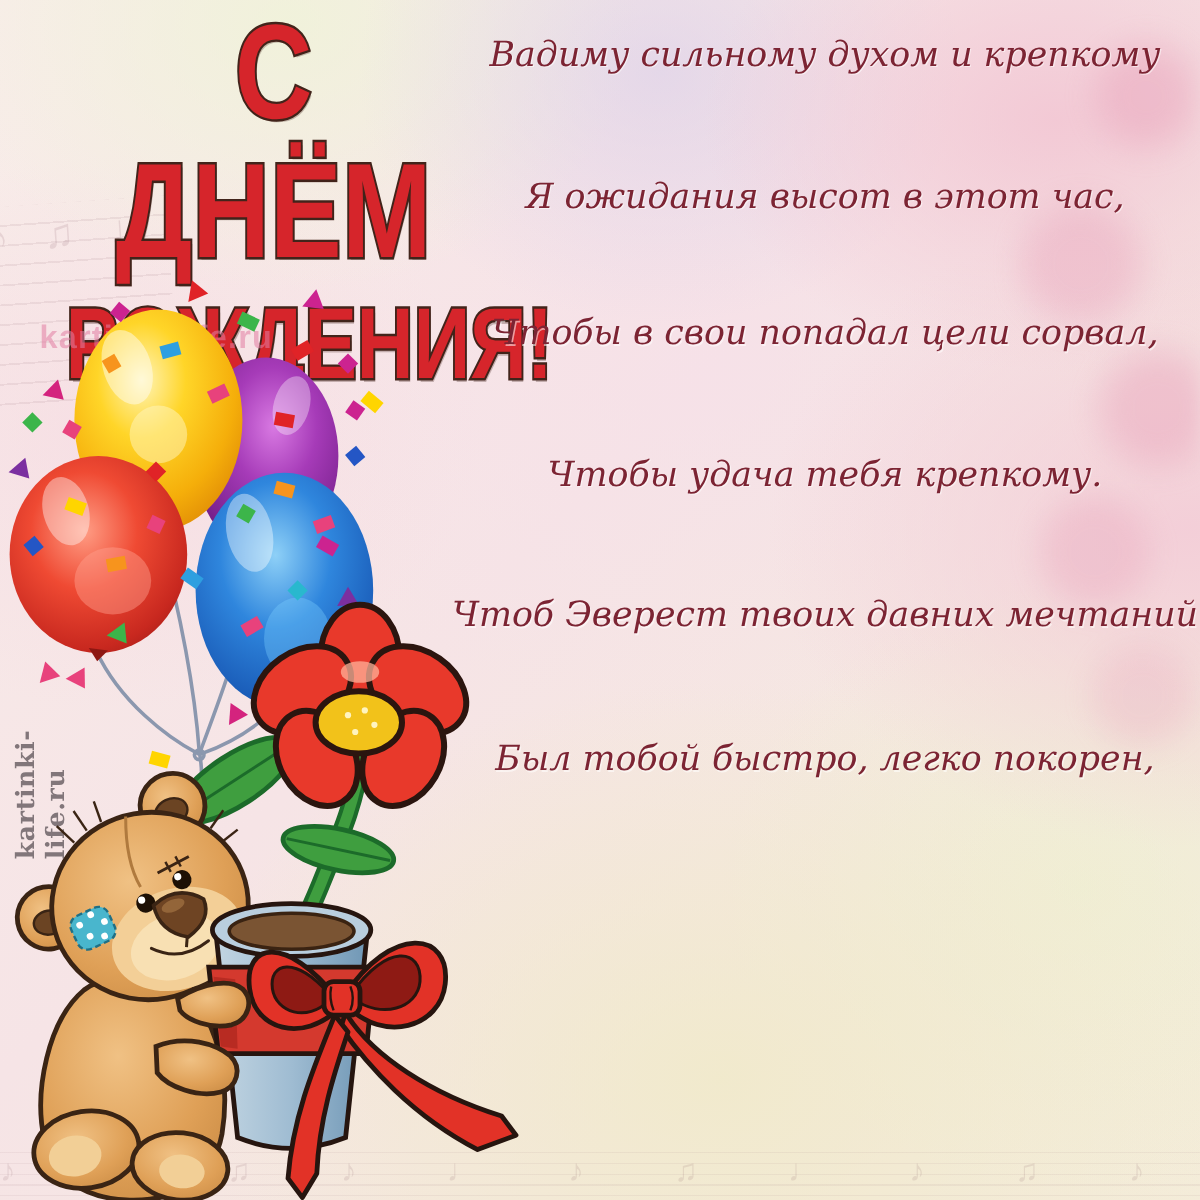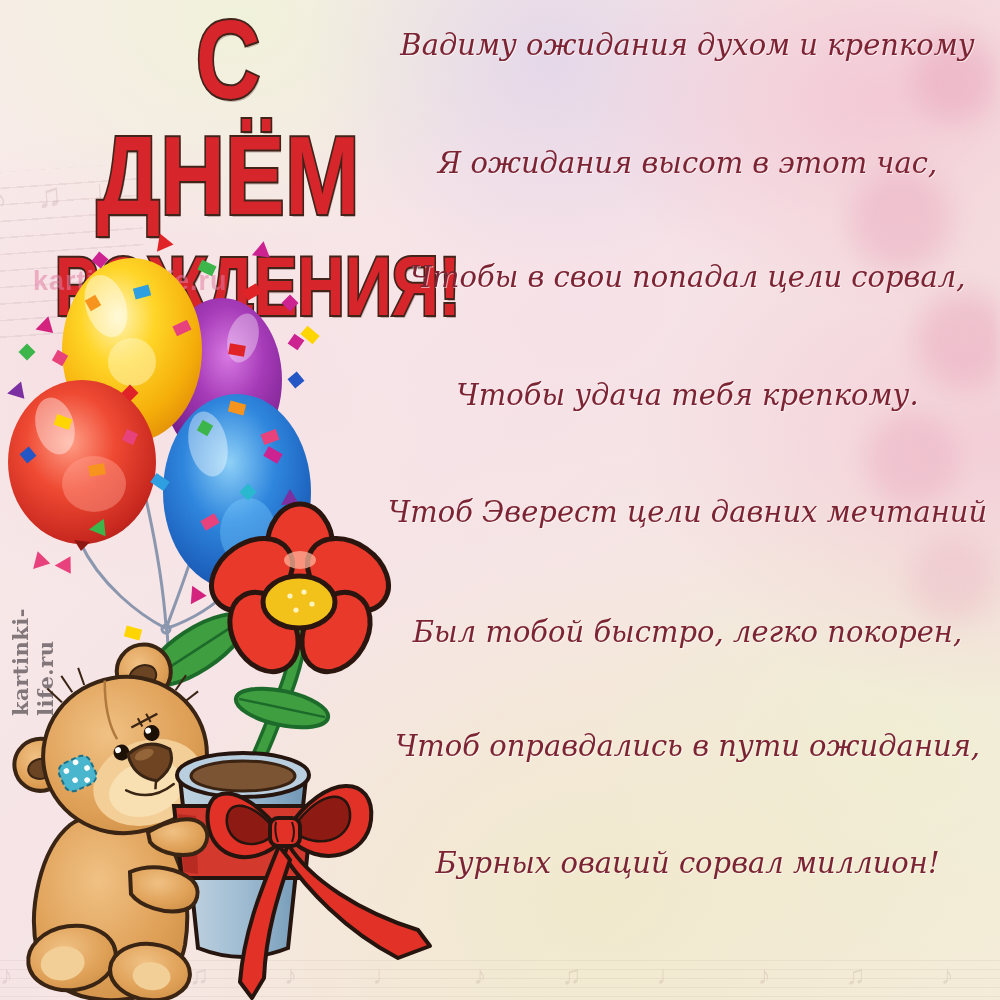--- a/index.html
+++ b/index.html
@@ -74,28 +74,26 @@
   <div class="music-bottom">♪ ♩ ♫ ♪ ♩ ♪ ♫ ♩ ♪ ♫ ♪ ♩ ♫ ♪</div>
 
   <div class="title">
     <div class="title-l1">С ДНЁМ</div>
     <div class="title-l2">РОЖДЕНИЯ!</div>
   </div>
 
   <div class="wm-h">kartinki-life.ru</div>
   <div class="wm-v">kartinki-life.ru</div>
 
-  <div class="poem-line" style="top:28px">Вадиму ожидания духом и крепкому</div>
+  <div class="poem-line" style="top:28px">Вадиму сильному духом и крепкому</div>
   <div class="poem-line" style="top:146px">Я ожидания высот в этот час,</div>
   <div class="poem-line" style="top:260px">Чтобы в свои попадал цели сорвал,</div>
   <div class="poem-line" style="top:378px">Чтобы удача тебя крепкому.</div>
-  <div class="poem-line" style="top:495px">Чтоб Эверест цели давних мечтаний</div>
+  <div class="poem-line" style="top:495px">Чтоб Эверест твоих давних мечтаний</div>
   <div class="poem-line" style="top:615px">Был тобой быстро, легко покорен,</div>
-  <div class="poem-line" style="top:729px">Чтоб оправдались в пути ожидания,</div>
-  <div class="poem-line" style="top:846px">Бурных оваций сорвал миллион!</div>
 
   <svg class="art" width="440" height="770" viewBox="0 0 440 770">
     <defs>
       <radialGradient id="gY" cx="40%" cy="32%" r="75%">
         <stop offset="0" stop-color="#fff4b8"></stop>
           <stop offset=".35" stop-color="#ffd528"></stop>
         <stop offset=".75" stop-color="#f5ae0a"></stop>
           <stop offset="1" stop-color="#e08c06"></stop>
       </radialGradient>
       <radialGradient id="gP" cx="55%" cy="35%" r="75%">

